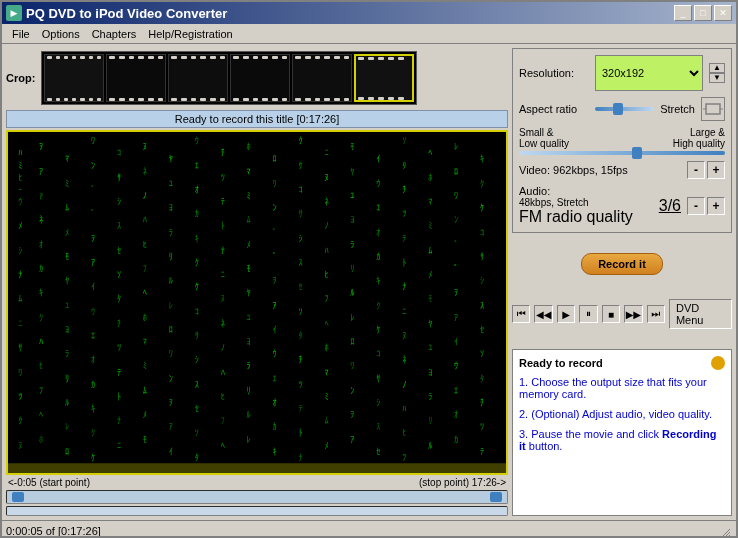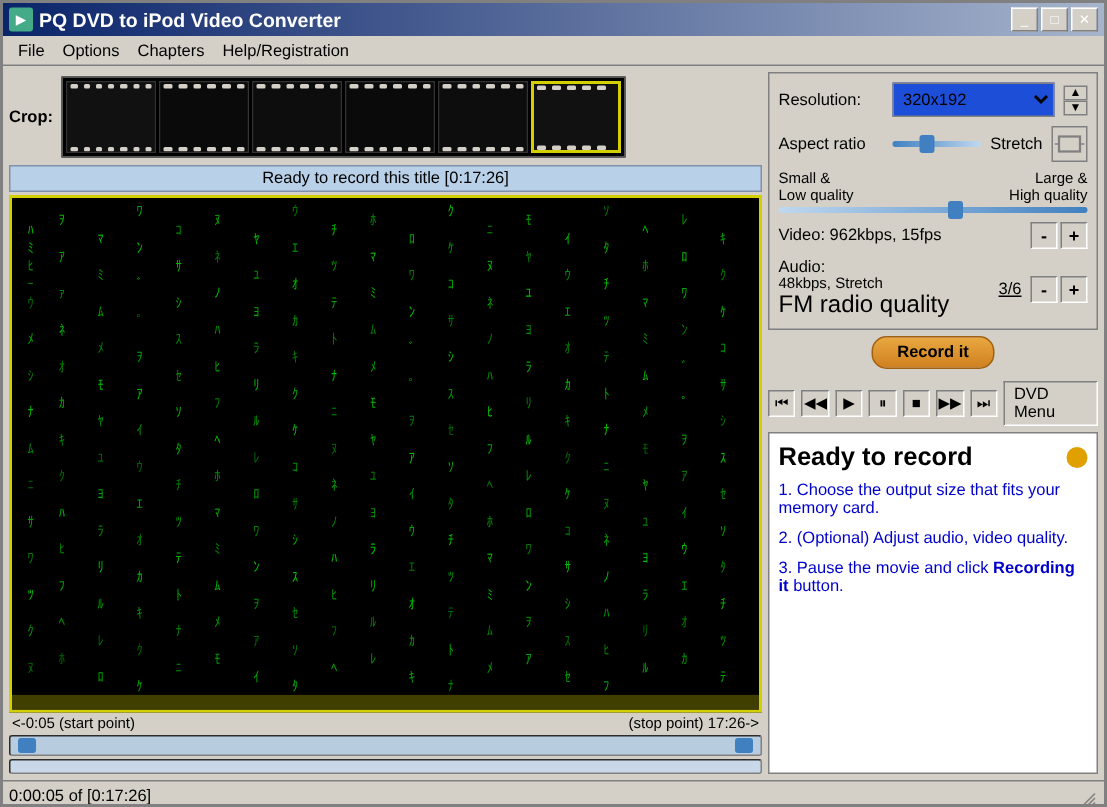--- a/index.html
+++ b/index.html
@@ -157,45 +157,45 @@
     }
     .status-resizer {
       margin-left: auto;
       width: 16px; height: 16px;
       display: flex; align-items: flex-end; justify-content: flex-end;
     }
     .right-panel {
       width: 220px;
       display: flex;
       flex-direction: column;
-      gap: 0;
+      gap: 16px;
     }
     .settings-box {
       background: #d4d0c8;
       border: 1px solid #808080;
       padding: 6px;
       display: flex;
       flex-direction: column;
       gap: 6px;
     }
     .settings-row {
       display: flex;
       align-items: center;
       gap: 6px;
     }
     .settings-label {
       font-size: 11px;
       min-width: 70px;
     }
     .resolution-select {
       flex: 1;
-      height: 23px;
+      height: 36px;
       font-size: 11px;
       border: 1px solid #808080;
-      background: #1d4ed8;
+      background: #bef264;
       padding: 0 2px;
     }
     .spinbox {
       display: flex;
       flex-direction: column;
       width: 16px;
     }
     .spinbox-btn {
       width: 16px; height: 10px;
       background: #d4d0c8;
@@ -264,21 +264,21 @@
     .va-info {
       font-size: 11px;
       flex: 1;
     }
     .va-controls {
       display: flex;
       align-items: center;
       gap: 2px;
     }
     .va-counter {
-      font-size: 11px;
+      font-size: 16px;
       padding: 0 4px;
       text-decoration: underline;
     }
     .minus-btn, .plus-btn {
       width: 18px; height: 18px;
       background: #d4d0c8;
       border: 1px solid #808080;
       border-bottom-color: #fff;
       border-right-color: #fff;
       display: flex; align-items: center; justify-content: center;
@@ -345,21 +345,21 @@
       flex: 1;
       font-size: 11px;
     }
     .info-header {
       display: flex;
       align-items: center;
       justify-content: space-between;
       margin-bottom: 6px;
     }
     .info-title {
-      font-size: 17px;
+      font-size: 11px;
       font-weight: bold;
     }
     .info-status-dot {
       width: 14px; height: 14px;
       background: #e0a000;
       border-radius: 50%;
     }
     .info-step {
       margin-bottom: 8px;
       font-size: 11px;

